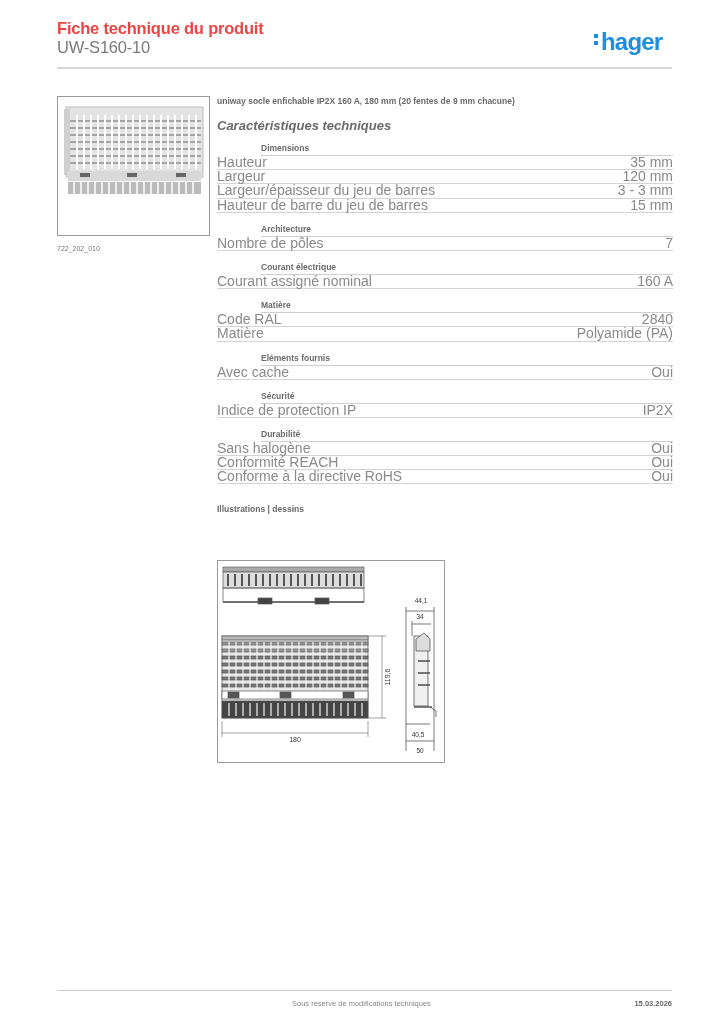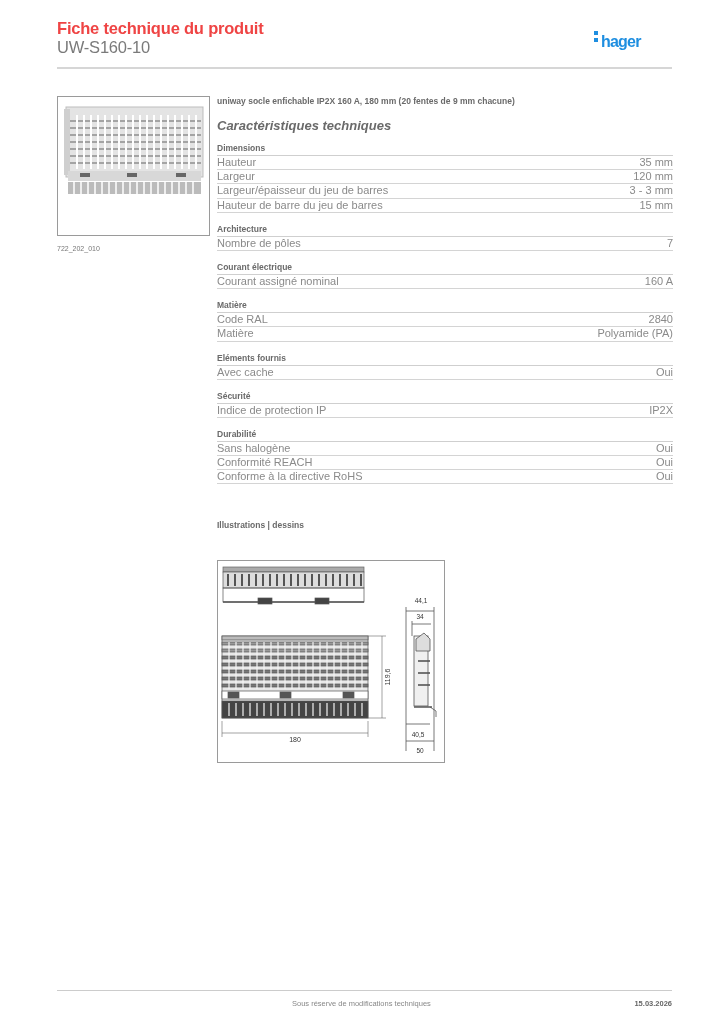--- a/index.html
+++ b/index.html
@@ -10,50 +10,50 @@
   .hdr-title {
     position: absolute; left: 57px; top: 19px;
     font-size: 16.5px; font-weight: bold; color: #ef4444; letter-spacing: -0.2px;
   }
   .hdr-sub {
     position: absolute; left: 57px; top: 38px;
     font-size: 16.5px; color: #7a7a7a; letter-spacing: -0.2px;
   }
   .logo {
     position: absolute; left: 594px; top: 28px;
-    font-size: 16px; font-weight: bold; color: #1e8ee0; letter-spacing: -0.8px;
+    font-size: 24px; font-weight: bold; color: #1e8ee0; letter-spacing: -0.8px;
   }
   .logo .dots { display: inline-block; width: 5px; margin-right: 2px; vertical-align: 2px; }
   .logo .dots i { display: block; width: 4px; height: 4px; background: #1e8ee0; margin: 3px 0; }
   .hr-top {
     position: absolute; left: 57px; top: 67px; width: 615px; height: 2px; background: #d6d6d6;
   }
   .photo-box {
     position: absolute; left: 57px; top: 96px; width: 151px; height: 138px;
     border: 1px solid #9a9a9a; background: #fff;
   }
   .photo-caption {
     position: absolute; left: 57px; top: 245px; font-size: 7px; color: #777;
   }
   .main { position: absolute; left: 217px; top: 96px; width: 456px; }
   .desc { font-size: 8.5px; font-weight: bold; color: #6a6a6a; height: 16px; line-height: 10px; }
   .tech-title { font-size: 13px; font-weight: bold; color: #6a6a6a; margin-top: 6px; height: 14px; font-style: italic; }
   .group { margin-top: 10px; }
   .group-title {
     font-size: 8.5px; font-weight: bold; color: #6a6a6a;
-    height: 13px; line-height: 13px; border-bottom: 1.5px solid #cfcfcf;
+    height: 13px; line-height: 13px; border-bottom: 1.5px solid #cfcfcf; margin-left: 44px;
   }
   .row {
     display: flex; justify-content: space-between;
-    font-size: 11px; color: #8a8a8a; height: 13.2px; line-height: 13.2px;
+    font-size: 14px; color: #8a8a8a; height: 13.2px; line-height: 13.2px;
     border-bottom: 1.5px solid #d4d4d4;
     text-align: center;
   }
   .illus-title {
-    font-size: 8.5px; font-weight: bold; color: #6a6a6a; margin-top: 36px; height: 14px;
+    font-size: 8.5px; font-weight: bold; color: #6a6a6a; margin-top: 20px; height: 14px;
   }
   .drawing-box {
     position: absolute; left: 217px; top: 560px; width: 226px; height: 201px;
     border: 1px solid #9a9a9a; background: #fff;
   }
   .hr-bottom {
     position: absolute; left: 57px; top: 990px; width: 615px; height: 1px; background: #cccccc;
   }
   .foot-left { position: absolute; left: 57px; top: 999px; font-size: 7.5px; font-weight: bold; color: #666; margin-top: 48px; }
   .foot-mid { position: absolute; left: 292px; top: 999px; font-size: 7.5px; color: #888; }

